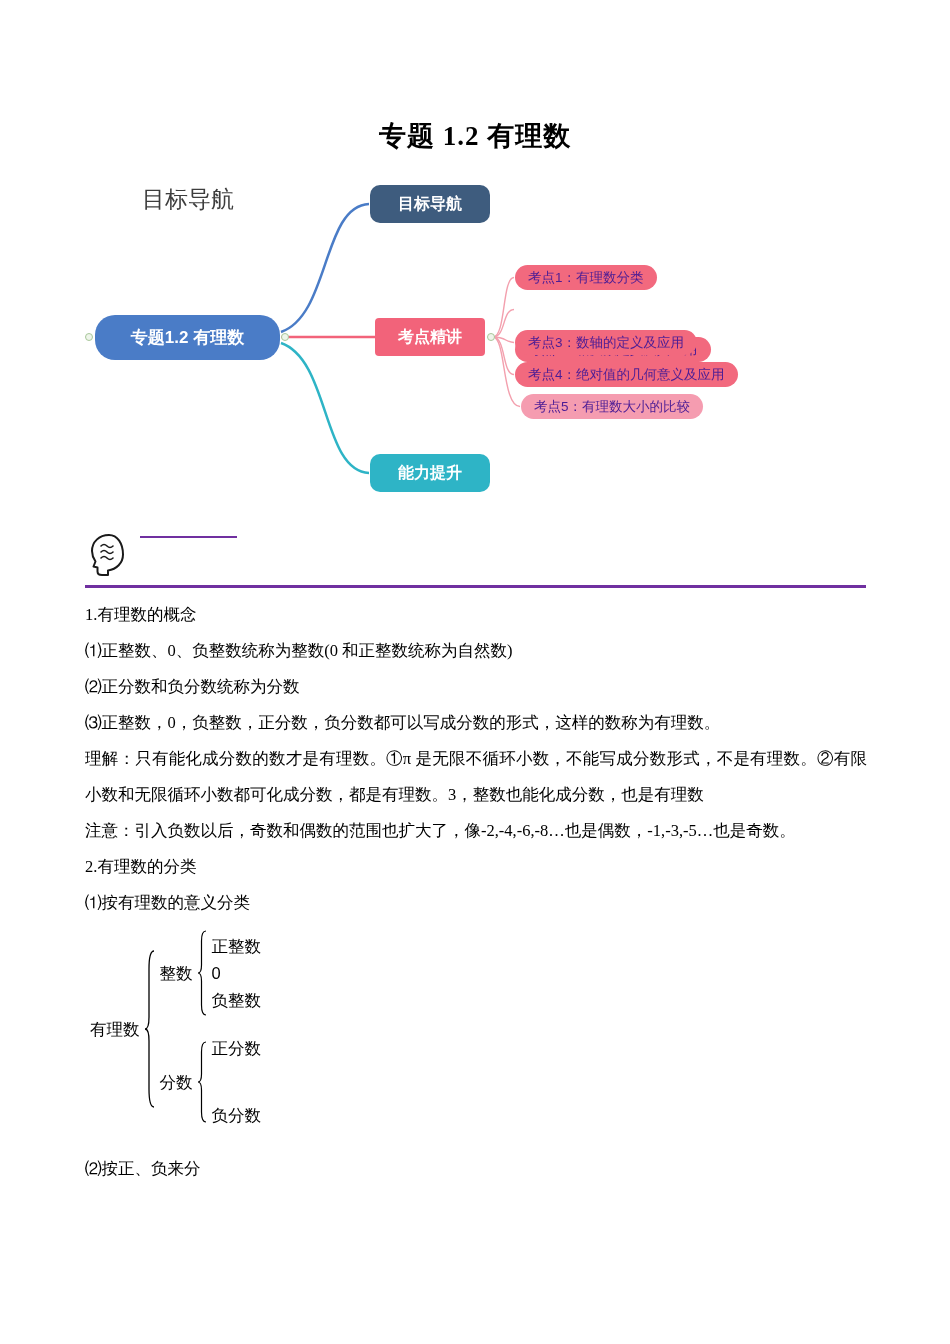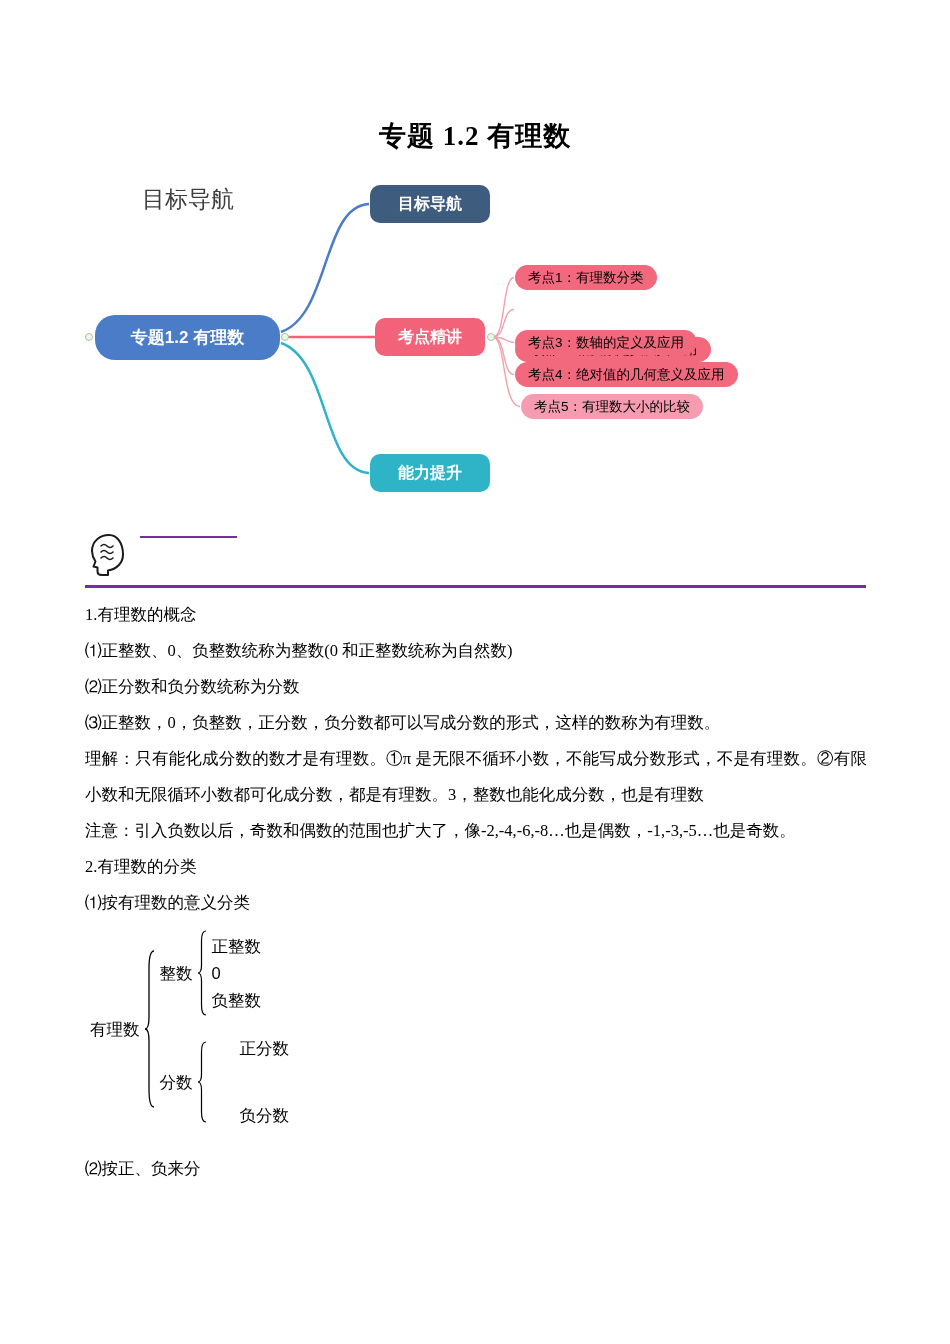--- a/index.html
+++ b/index.html
@@ -13,25 +13,25 @@
   
   .mindmap{position:absolute;left:0;top:160px;width:950px;height:360px;
            font-family:"Liberation Sans","DejaVu Sans",sans-serif;}
   .mm-lines{position:absolute;left:0;top:0;}
   .mm-node{position:absolute;color:#fff;text-align:center;box-sizing:border-box;}
   .mm-root{left:95px;top:155px;width:185px;height:45px;line-height:45px;
            background:#4A7CC7;border-radius:20px;font-size:17px;font-weight:600;}
   .mm-top{left:370px;top:25px;width:120px;height:38px;line-height:38px;
           background:#3E5C7E;border-radius:10px;font-size:16px;font-weight:600;}
   .mm-mid{left:375px;top:158px;width:110px;height:38px;line-height:38px;
-          background:#F2637A;border-radius:10px;font-size:16px;font-weight:600;}
+          background:#F2637A;border-radius:4px;font-size:16px;font-weight:600;}
   .mm-bot{left:370px;top:294px;width:120px;height:38px;line-height:38px;
           background:#2EB4C6;border-radius:10px;font-size:16px;font-weight:700;}
   .mm-pill{position:absolute;left:515px;height:25px;line-height:25px;padding:0 13px;
-           background:#F2697E;border-radius:13px;color:#000000;font-size:13.5px;white-space:nowrap;}
+           background:#F2697E;border-radius:13px;color:#4c1d95;font-size:13.5px;white-space:nowrap;}
   .mm-pill.p1{top:105px;} .mm-pill.p2{top:137px;margin-top:40px;} .mm-pill.p3{top:170px;}
   .mm-pill.p4{top:202px;} .mm-pill.p5{top:234px;left:521px;background:#F59CB0;}
   .mm-corner{position:absolute;left:142px;top:24px;font-size:23px;color:#3d3d3d;font-weight:500;}
 
   
   .head-icon{position:absolute;left:88px;top:533px;width:40px;height:44px;}
   .short-line{position:absolute;left:140px;top:536px;width:97px;height:0;
               border-top:2px solid #7030A0;}
   .long-rule{position:absolute;left:85px;top:585px;width:781px;height:3px;background:#7030A0;}
 
@@ -39,21 +39,21 @@
   .doc{position:absolute;left:85px;top:597px;width:782px;font-size:16.5px;line-height:36px;}
   .doc p{margin:0;}
   .justify{text-align:justify;}
 
   
   .tree{display:flex;align-items:center;gap:4px;margin:8px 0 0 5px;
         font-family:"Liberation Sans","DejaVu Sans",sans-serif;font-size:16.5px;line-height:27px;}
   .tree-groups{display:flex;flex-direction:column;gap:18px;}
   .tree-group{display:flex;align-items:center;gap:4px;}
   .leaves{display:flex;flex-direction:column;}
-  .leaves-frac{gap:40px;margin-left:28px;}
+  .leaves-frac{gap:40px;}
   .brace{display:block;}
   .final-sub{margin-top:22px !important;}
 </style>
 </head>
 <body>
 
 <div class="page">
 
   <div class="doc-title">专题 1.2 有理数</div>
 

